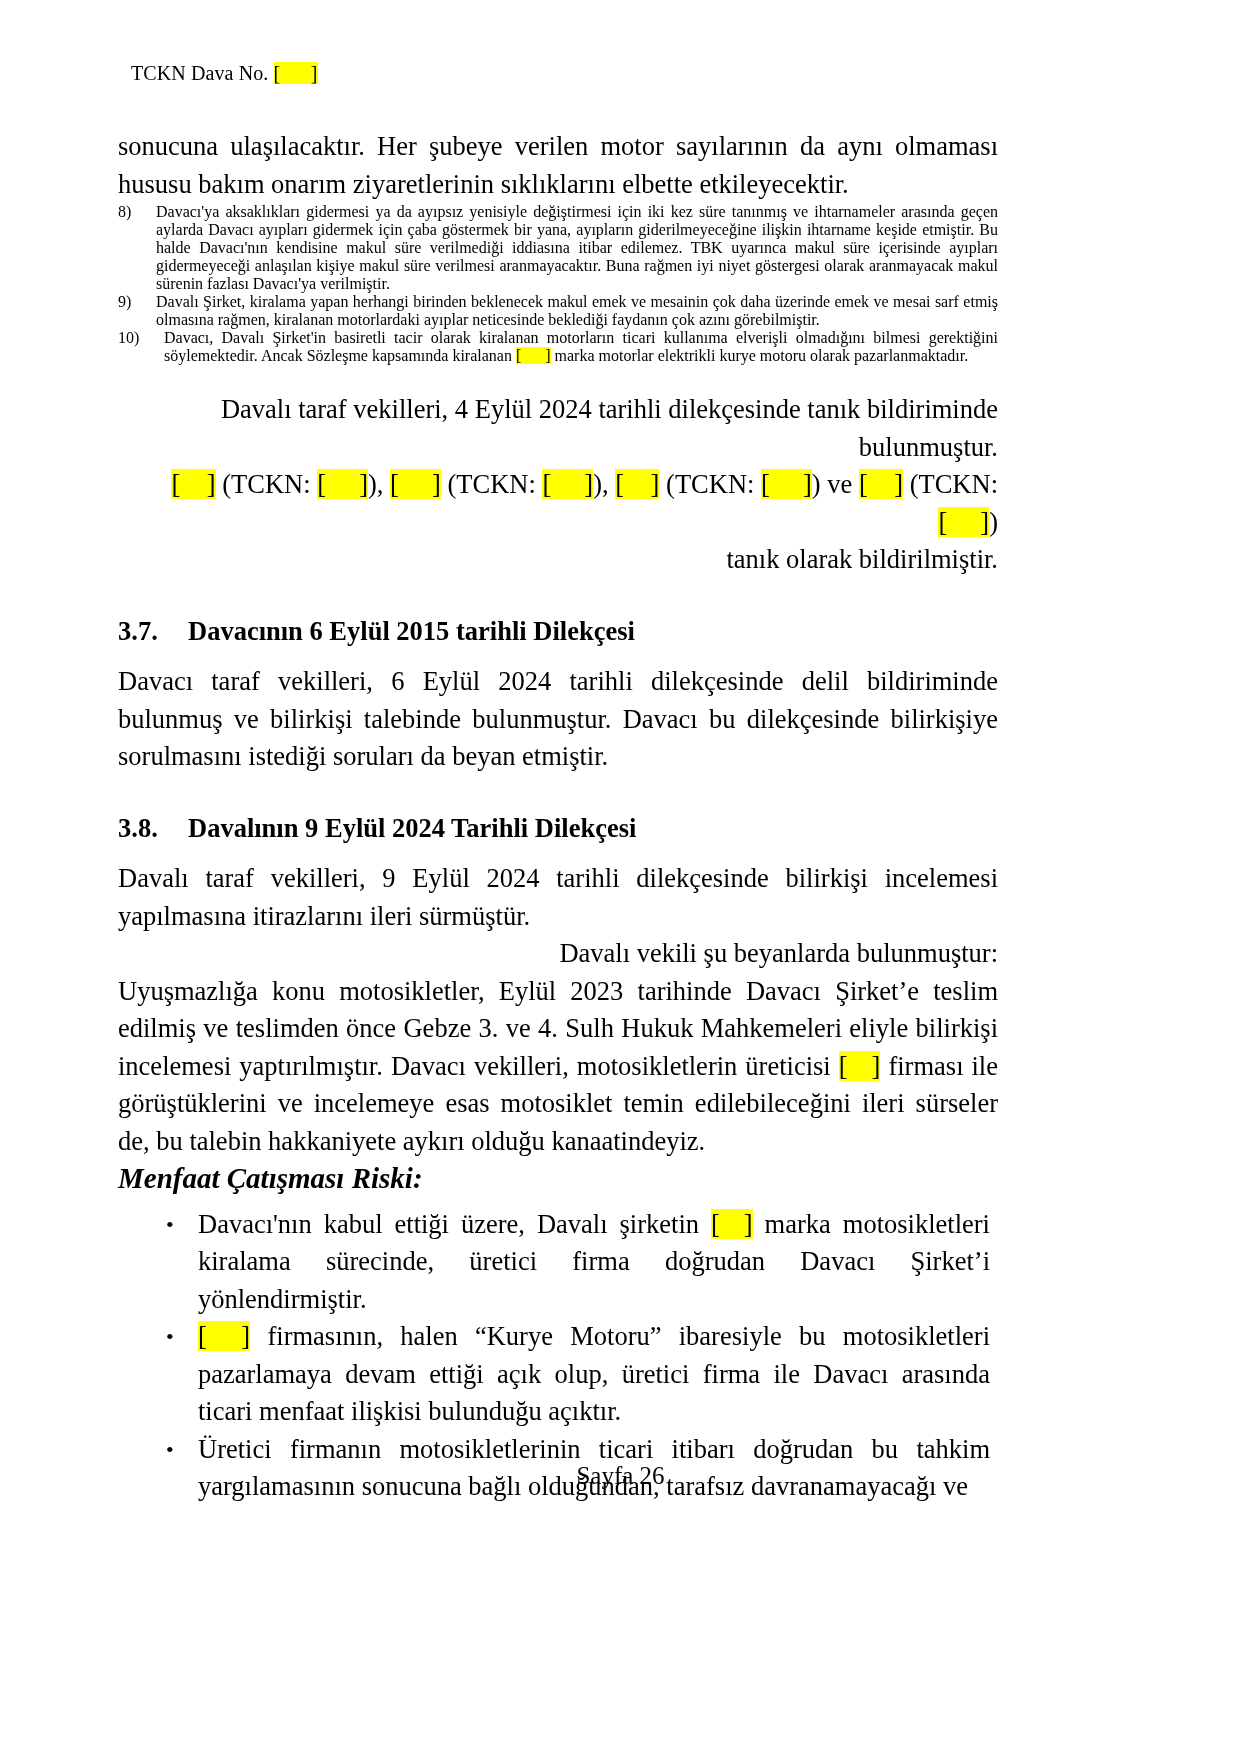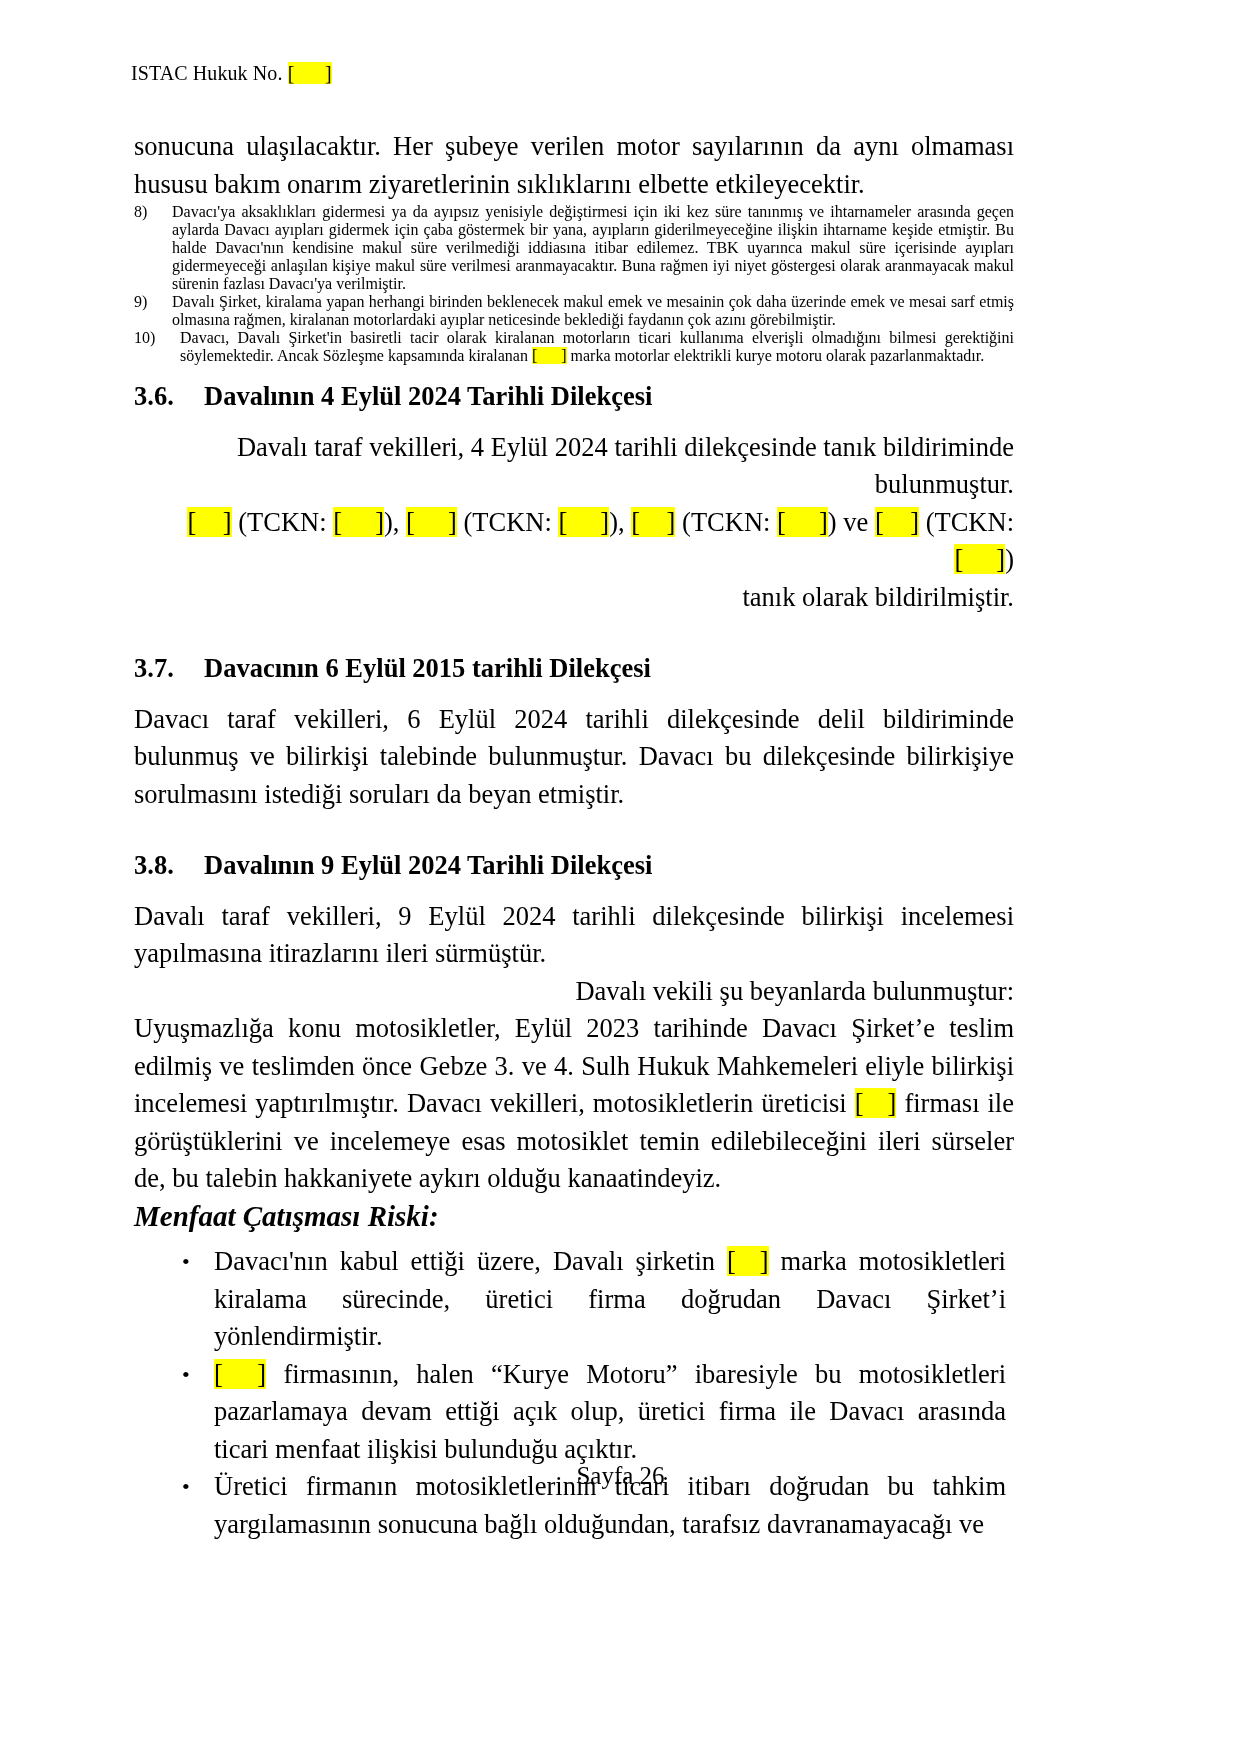--- a/index.html
+++ b/index.html
@@ -27,21 +27,21 @@
     left: 131px;
     font-size: 20px;
     letter-spacing: 0.1px;
     white-space: nowrap;
   }
 
   
   .body-col {
     position: absolute;
     top: 128px;
-    left: 134px;
+    left: 118px;
     width: 880px;
   }
 
   p, .lead {
     margin: 0;
     font-size: 26.5px;
     line-height: 37.5px;
     text-align: justify;
     text-justify: inter-word;
     hyphens: none;
@@ -123,21 +123,21 @@
     text-align: center;
     font-size: 25px;
   }
 </style>
 </head>
 <body>
 
 <div class="page">
 
   <div class="doc-header">
-    <span>ISTAC Hukuk No.</span>
+    <span>TCKN Dava No.</span>
     <span class="redact">[      ]</span>
   </div>
 
   <div class="body-col">
 
     <p class="plain-para">sonucuna ulaşılacaktır. Her şubeye verilen motor sayılarının da aynı olmaması hususu bakım onarım ziyaretlerinin sıklıklarını elbette etkileyecektir.</p>
 
     <div class="num-para">
       <span class="num">8)</span>
       <span>Davacı'ya aksaklıkları gidermesi ya da ayıpsız yenisiyle değiştirmesi için iki kez süre tanınmış ve ihtarnameler arasında geçen aylarda Davacı ayıpları gidermek için çaba göstermek bir yana, ayıpların giderilmeyeceğine ilişkin ihtarname keşide etmiştir. Bu halde Davacı'nın kendisine makul süre verilmediği iddiasına itibar edilemez. TBK uyarınca makul süre içerisinde ayıpları gidermeyeceği anlaşılan kişiye makul süre verilmesi aranmayacaktır. Buna rağmen iyi niyet göstergesi olarak aranmayacak makul sürenin fazlası Davacı'ya verilmiştir.</span>
@@ -148,24 +148,20 @@
       <span>Davalı Şirket, kiralama yapan herhangi birinden beklenecek makul emek ve mesainin çok daha üzerinde emek ve mesai sarf etmiş olmasına rağmen, kiralanan motorlardaki ayıplar neticesinde beklediği faydanın çok azını görebilmiştir.</span>
     </div>
 
     <div class="num-para wide">
       <span class="num">10)</span>
       <span>Davacı, Davalı Şirket'in basiretli tacir olarak kiralanan motorların ticari kullanıma elverişli olmadığını bilmesi gerektiğini söylemektedir. Ancak Sözleşme kapsamında kiralanan </span><span class="redact">[      ]</span><span> marka motorlar elektrikli kurye motoru olarak pazarlanmaktadır.</span>
     </div>
 
     <div class="spacer-sm"></div>
 
-    <div class="sec-head">
-      <span class="sec-num">3.6.</span>
-      <span class="sec-title">Davalının 4 Eylül 2024 Tarihli Dilekçesi</span>
-    </div>
 
     <div class="spacer-sm"></div>
 
     <p class="plain-para no-justify">Davalı taraf vekilleri, 4 Eylül 2024 tarihli dilekçesinde tanık bildiriminde bulunmuştur.</p>
 
     <p class="plain-para no-justify"><span class="redact">[    ]</span> <span>(TCKN:</span> <span class="redact">[     ]</span>)<span>,</span> <span class="redact">[     ]</span> <span>(TCKN:</span> <span class="redact">[     ]</span>)<span>,</span> <span class="redact">[    ]</span> <span>(TCKN:</span> <span class="redact">[     ]</span>) <span>ve</span> <span class="redact">[    ]</span> <span>(TCKN:</span> <span class="redact">[     ]</span>)</p>
 
     <p class="plain-para no-justify">tanık olarak bildirilmiştir.</p>
 
     <div class="spacer-lg"></div>

